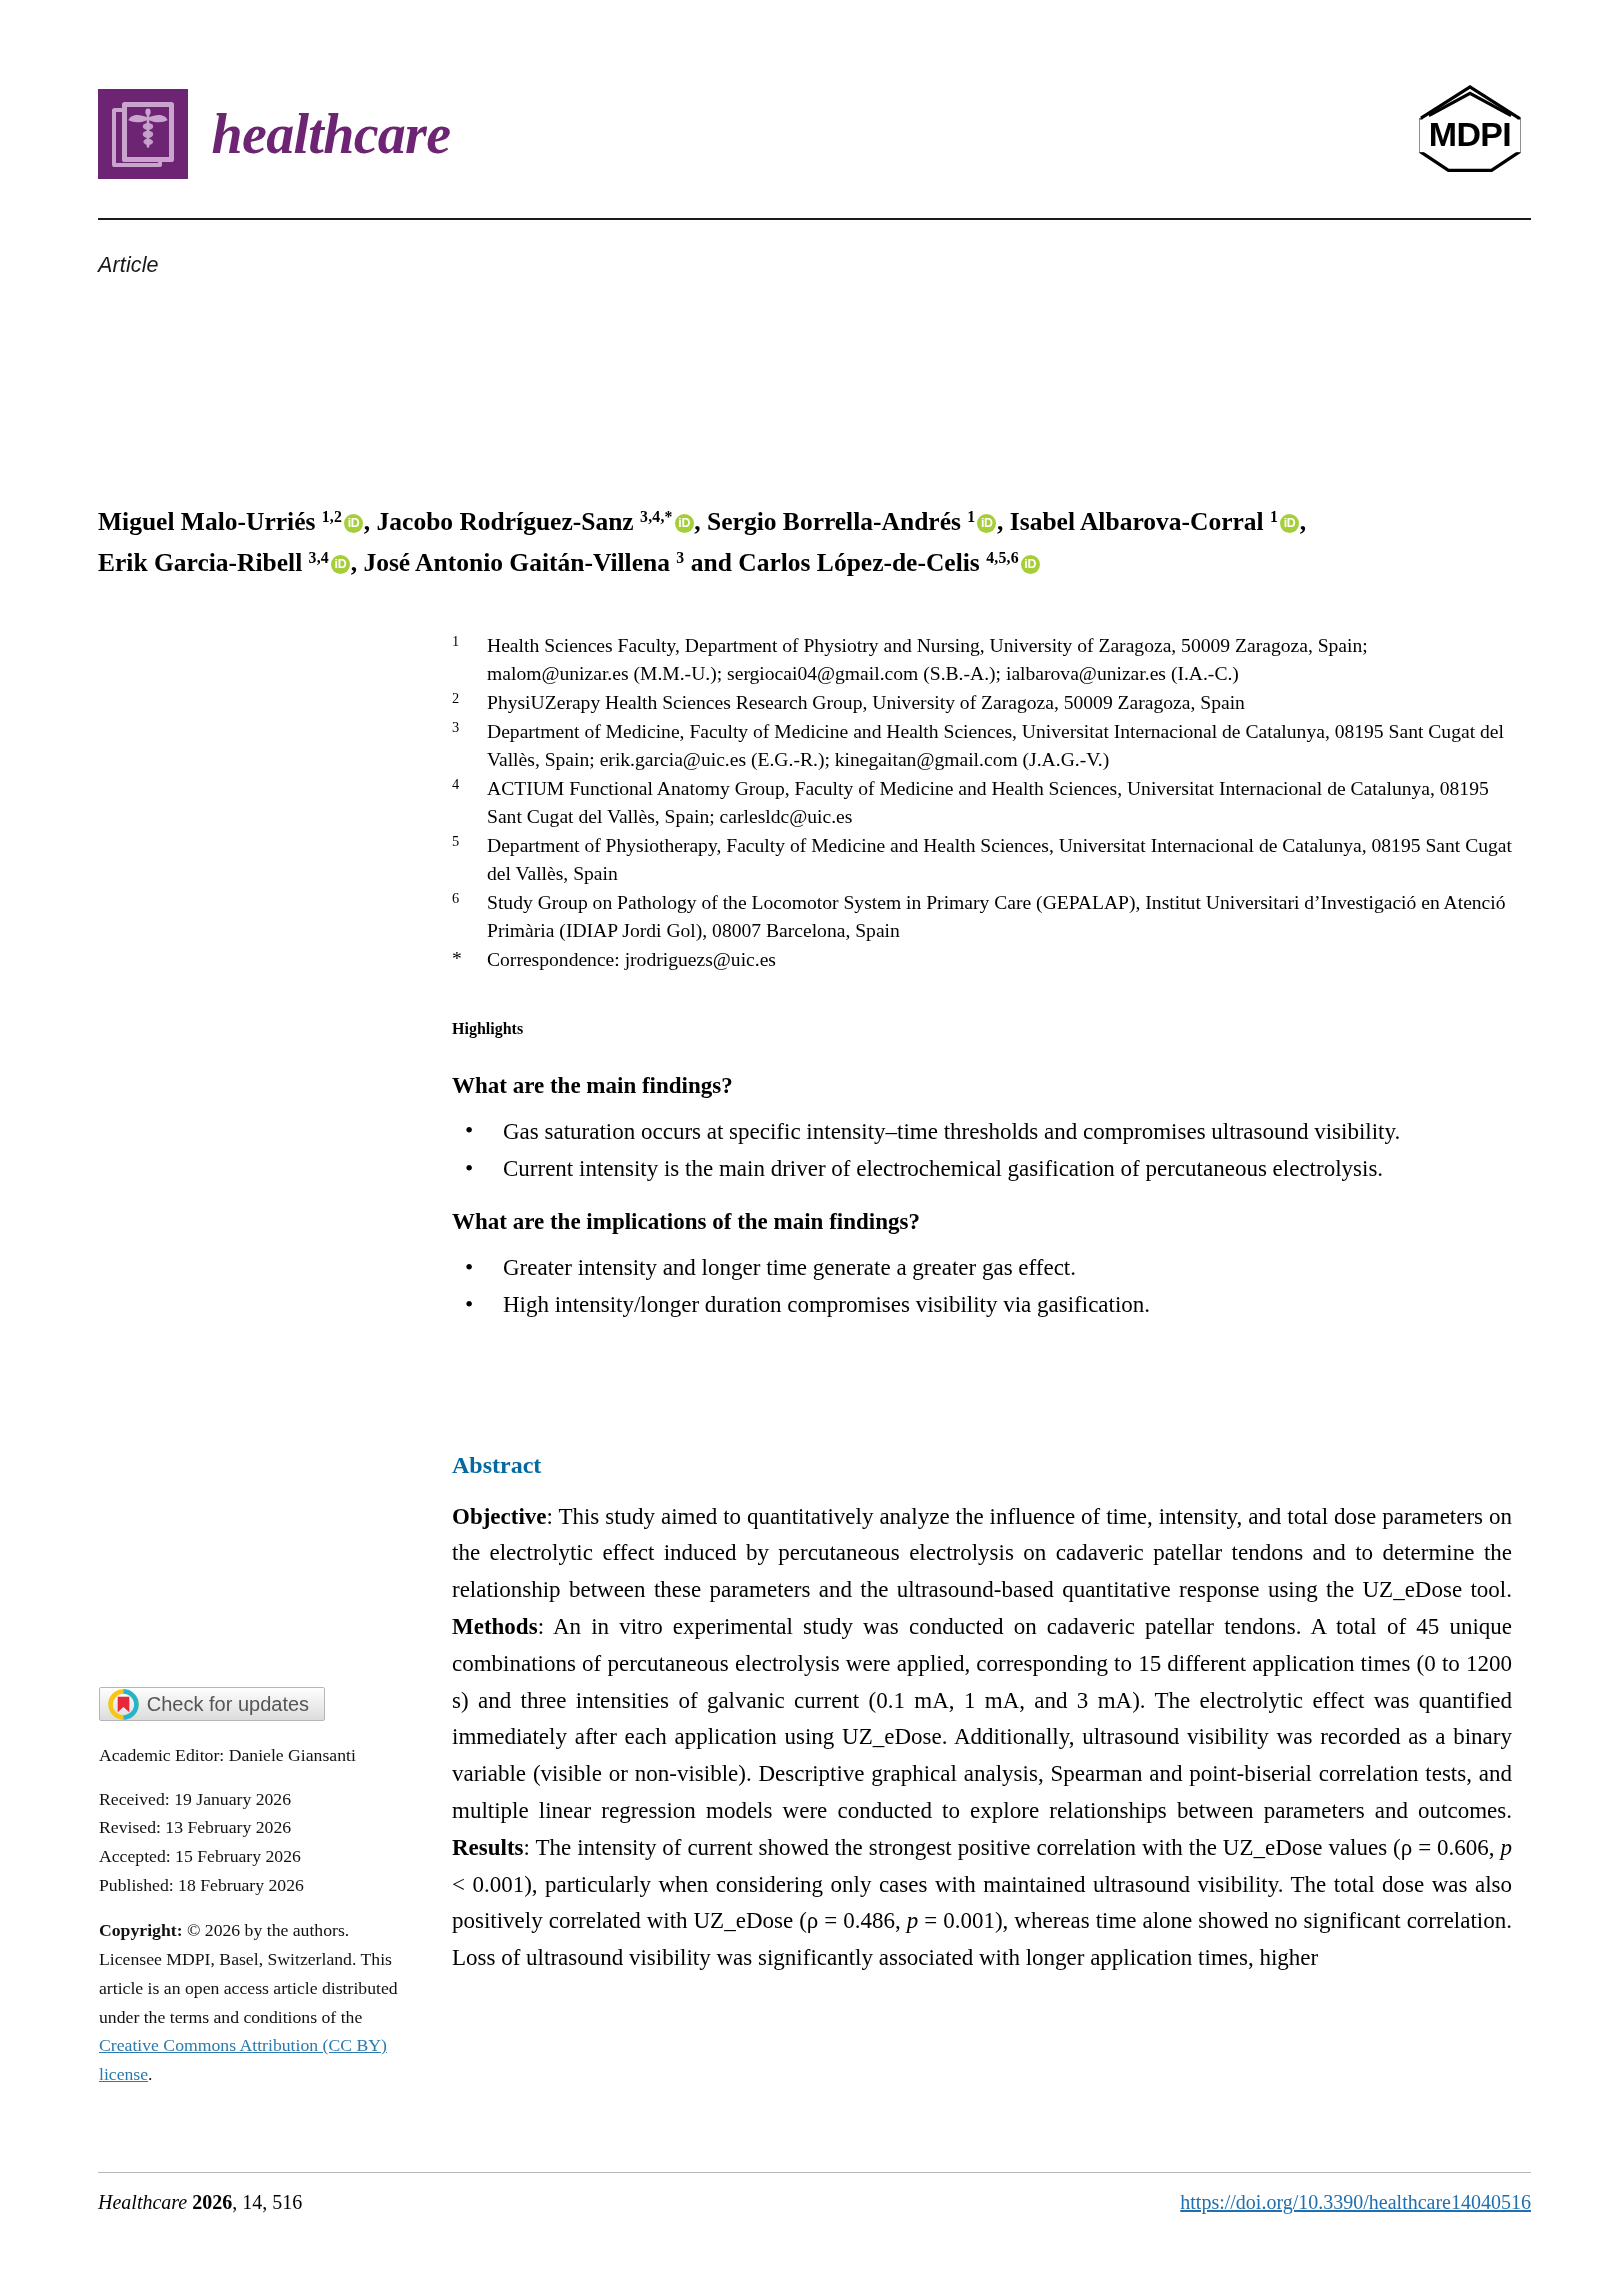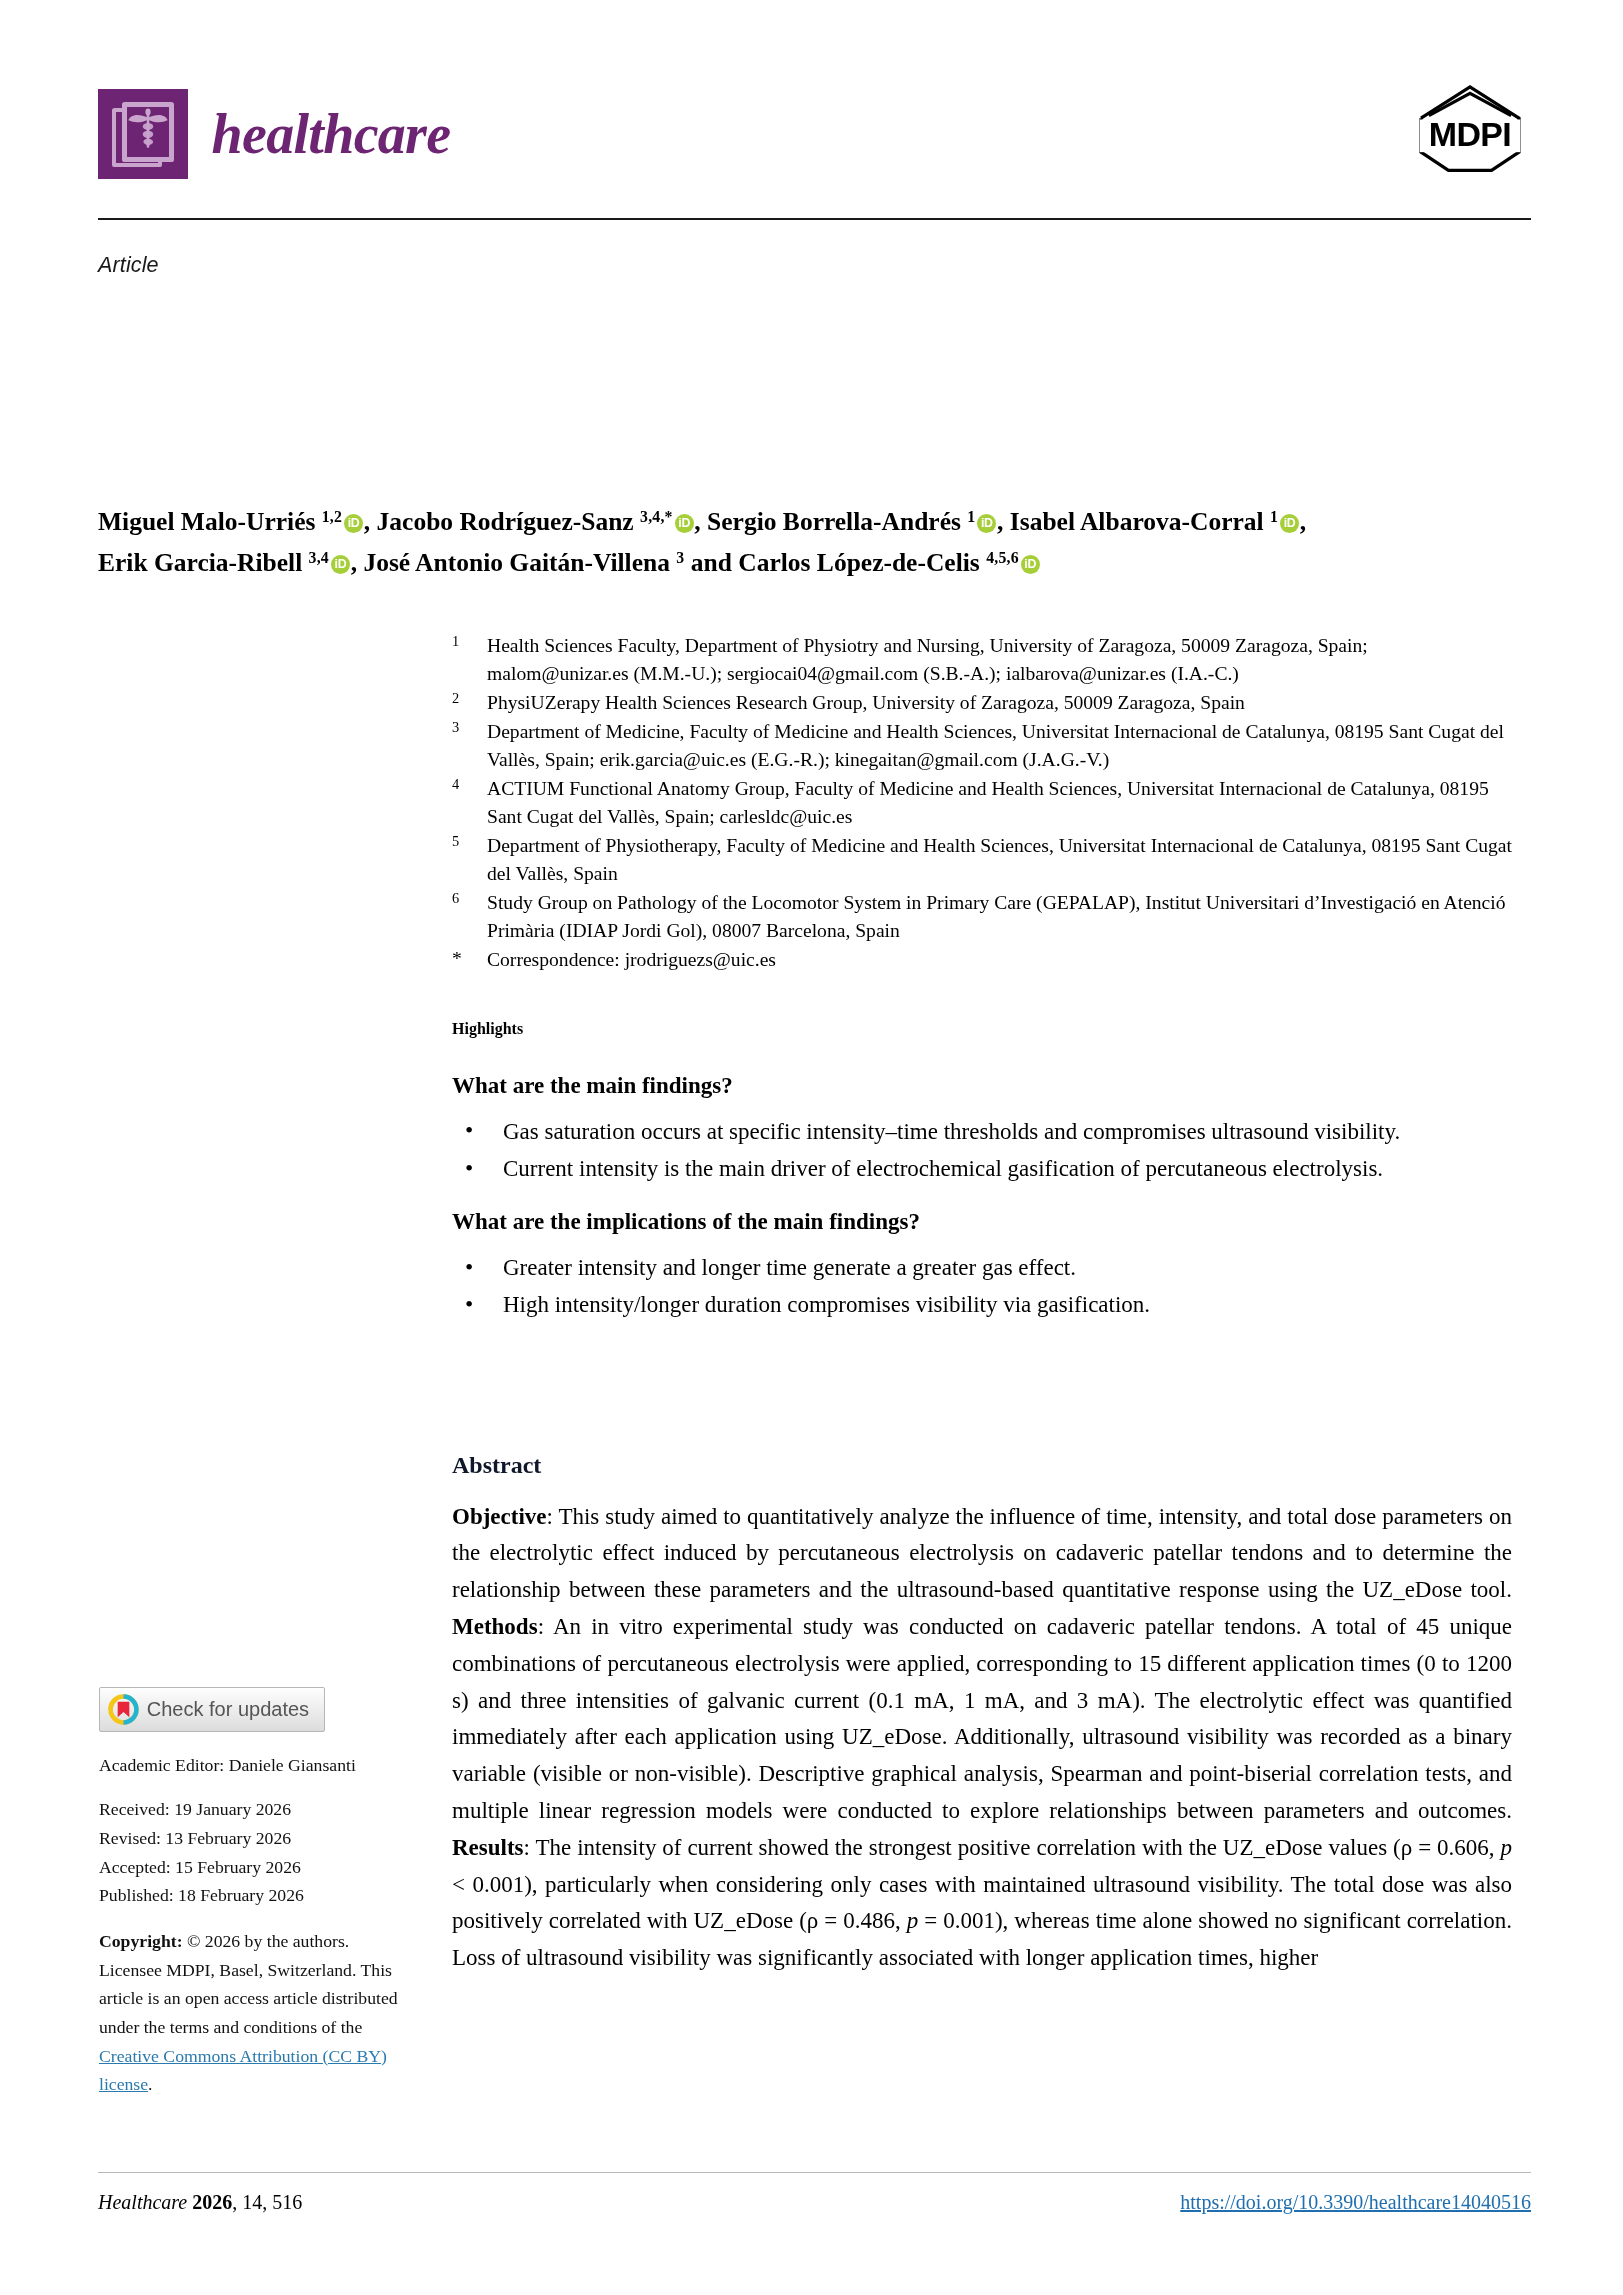--- a/index.html
+++ b/index.html
@@ -228,21 +228,21 @@
   .abstract-block {
     position: absolute;
     left: 452px;
     top: 1452px;
     width: 1060px;
   }
   .a-title {
     font-family: "Liberation Serif", "DejaVu Serif", serif;
     font-weight: 700;
     font-size: 24px;
-    color: #0f172a;
+    color: #0369a1;
     margin: 0 0 19.6px 0;
   }
   .a-body {
     font-size: 23px;
     line-height: 1.60;
     text-align: justify;
     color: #000;
   }
   .a-body b { font-weight: 700; }
   .a-body i { font-style: italic; }
@@ -258,21 +258,21 @@
   }
   .cfu-badge {
     display: inline-flex;
     align-items: center;
     gap: 7.9px;
     border: 1.3px solid #b6b6b6;
     border-radius: 2px;
     background: linear-gradient(#fefefe, #dcdcdc);
     padding: 4.6px 14.4px 4.6px 7.9px;
     box-sizing: border-box;
-    height: 45px;
+    height: 34px;
   }
   .cfu-icon { width: 31px; height: 31px; flex: none; }
   .cfu-label {
     font-family: "Liberation Sans", "DejaVu Sans", sans-serif;
     font-size: 20px;
     color: #555555;
   }
   .sb-editor {
     margin-top: 22px;
     font-size: 17.7px;

